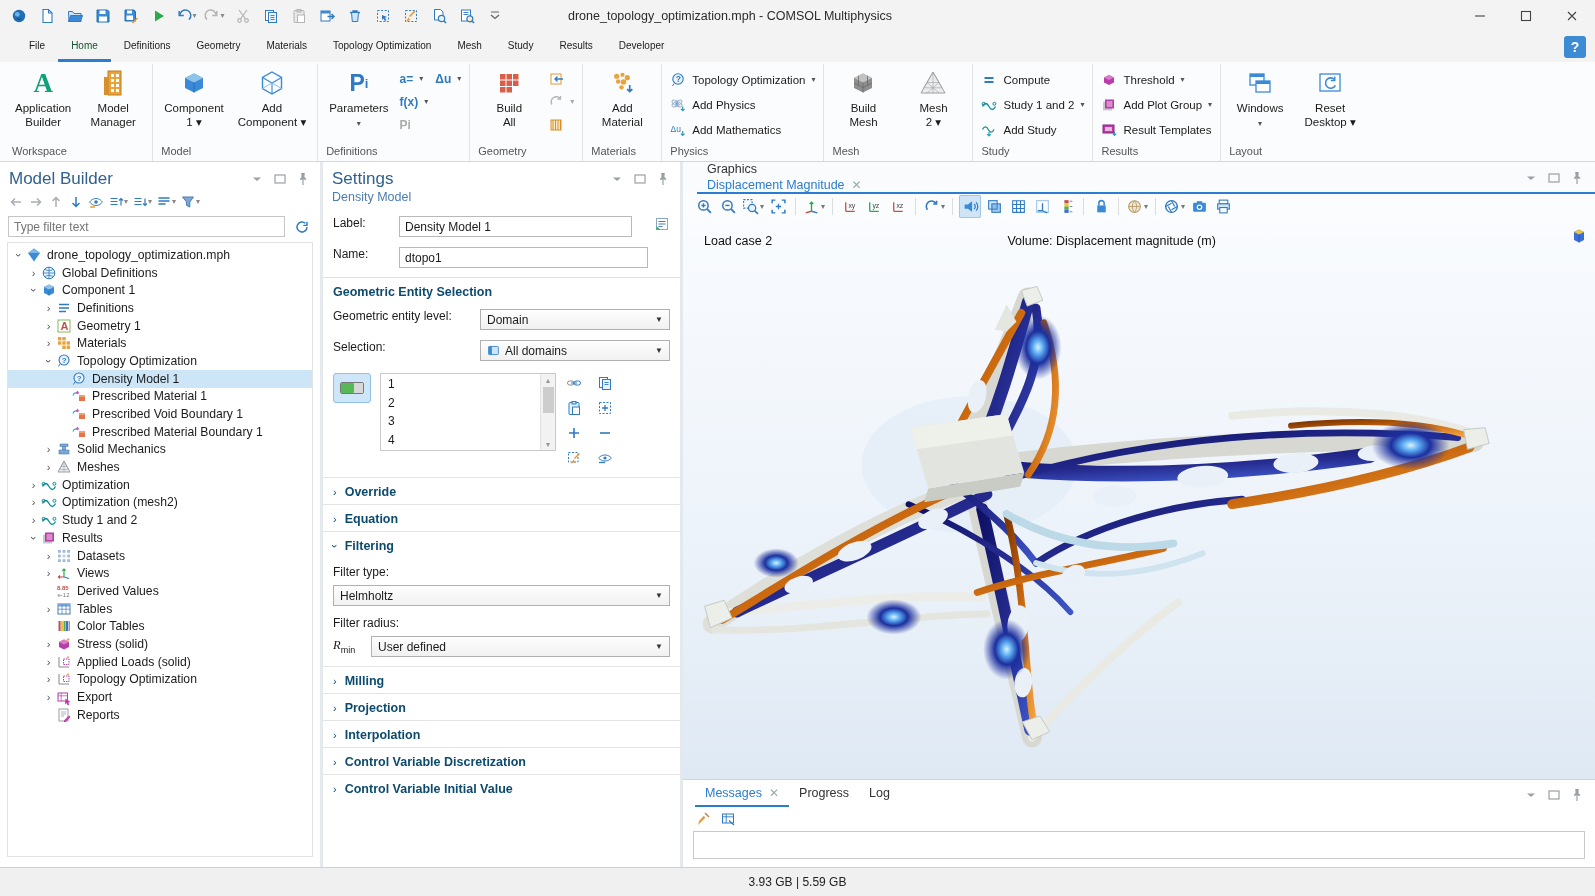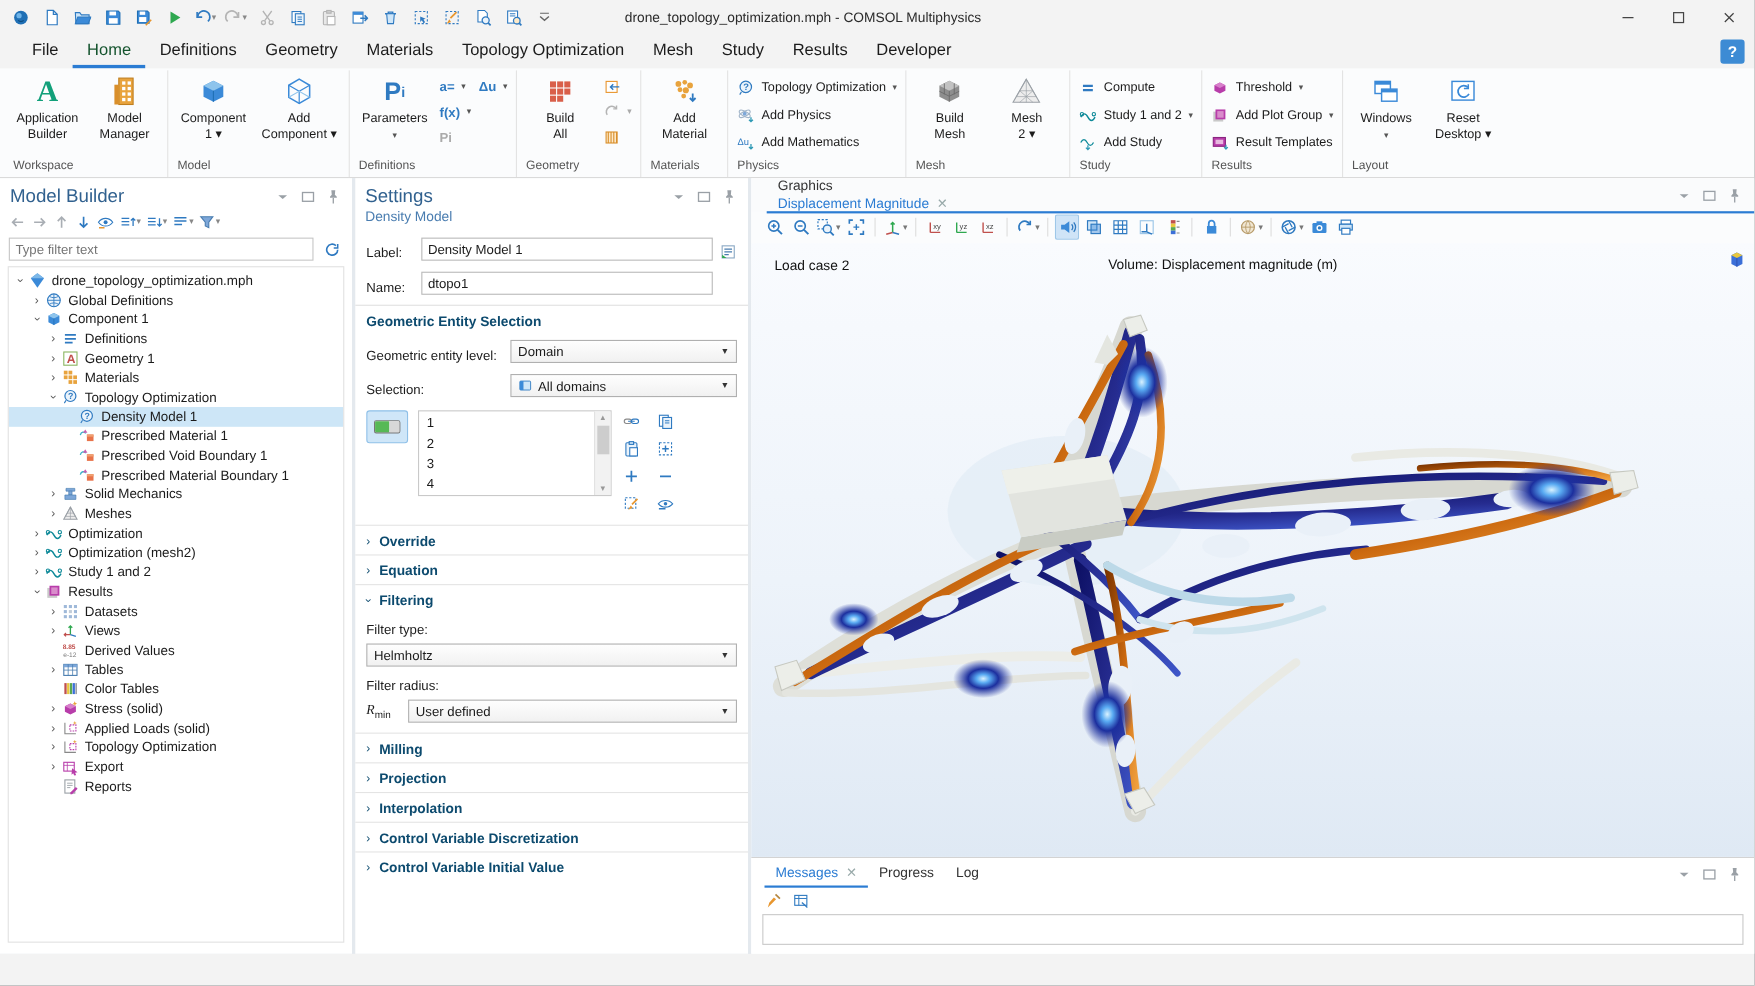--- a/index.html
+++ b/index.html
@@ -8,21 +8,21 @@
   .ic{width:16px;height:16px;display:block;}
   
   .titlebar{height:32px;display:flex;align-items:center;background:#f3f3f3;position:relative;}
   .qat{display:flex;align-items:center;gap:3px;padding-left:6px;}
   .tbtn{width:25px;height:26px;display:flex;align-items:center;justify-content:center;border-radius:3px;}
   .title{position:absolute;left:568px;top:0;height:32px;line-height:32px;font-size:12.5px;color:#2b2b2b;}
   .wincontrols{margin-left:auto;display:flex;height:32px;}
   .winbtn{width:46px;height:32px;display:flex;align-items:center;justify-content:center;}
   
   .menubar{height:30px;display:flex;align-items:stretch;padding-left:16px;background:#f3f3f3;position:relative;}
-  .mtab{padding:0 13px;display:flex;align-items:center;font-size:15px;color:#1b1b1b;border-bottom:3px solid transparent;}
+  .mtab{padding:0 13px;display:flex;align-items:center;font-size:10px;color:#1b1b1b;border-bottom:3px solid transparent;}
   .mtab.active{color:#14532d;border-bottom-color:#2b7cd3;}
   .helpbtn{position:absolute;right:9px;top:4px;width:22px;height:22px;background:#3d8bd4;color:#fff;border:none;border-radius:3px;font-size:14px;font-weight:bold;font-family:"Liberation Sans",sans-serif;}
   
   .ribbon{height:100px;background:#fbfcfd;border-bottom:1px solid #d6d6d6;display:flex;align-items:stretch;padding:2px 0 0 4px;}
   .rgroup{display:flex;flex-direction:column;padding:0 8px;border-right:1px solid #e3e3e3;}
   .rbody{flex:1;display:flex;gap:8px;align-items:flex-start;}
   .rlabel{font-size:11px;color:#555;padding:1px 0 4px;}
   .rbig{min-width:62px;display:flex;flex-direction:column;align-items:center;gap:2px;padding:3px 3px 0;border-radius:3px;}
   .rbig .bigic{height:32px;display:flex;align-items:center;justify-content:center;}
   .biglbl{font-size:11.5px;text-align:center;line-height:1.22;color:#1b1b1b;white-space:pre-line;}
@@ -48,21 +48,21 @@
   .filter{flex:1;height:21px;border:1px solid #c6c6c6;color:#9a9a9a;padding:0 5px;font-size:12px;font-family:"Liberation Sans",sans-serif;}
   .tree{flex:1;border:1px solid #e2e2e2;margin:2px 7px 10px;padding-top:3px;overflow:hidden;}
   .trow{display:flex;align-items:center;height:17.7px;font-size:12.2px;cursor:default;}
   .trow.selected{background:#cde6f7;}
   .twist{width:13px;color:#555;font-size:11px;text-align:center;flex:none;}
   .twist .rot{display:inline-block;transform:rotate(90deg);}
   .ticon{flex:none;width:16px;height:16px;margin:0 5px 0 1px;}
   .ticon svg{width:16px;height:16px;}
   .tlabel{white-space:nowrap;}
   
-  .srow{display:flex;align-items:flex-end;margin:5px 10px;gap:6px;}
+  .srow{display:flex;align-items:flex-start;margin:5px 10px;gap:22px;}
   .scap{width:44px;font-size:12px;flex:none;}
   .sinput{flex:1;height:21px;border:1px solid #b9b9b9;padding:0 5px;font-size:12px;font-family:"Liberation Sans",sans-serif;color:#1b1b1b;background:#fff;}
   .sselect{flex:1;height:21px;border:1px solid #b0b0b0;background:linear-gradient(#fefefe,#f1f1f1);display:flex;align-items:center;gap:5px;padding:0 6px;font-size:12px;}
   .sselect .dd{margin-left:auto;font-size:8px;color:#333;}
   .ssec{border-top:1px solid #e4e4e4;padding:7px 10px 5px;display:flex;gap:8px;align-items:center;color:#0c4a6e;font-weight:bold;font-size:12.5px;}
   .ssec .chev{font-size:11px;font-weight:normal;}
   .geocap{width:125px;flex:none;font-size:12px;}
   .selblock{display:flex;margin:7px 10px 10px;gap:9px;align-items:flex-start;}
   .toggle{width:38px;height:30px;border:1px solid #8fc0e8;background:#cfe6f8;border-radius:3px;display:flex;align-items:center;justify-content:center;flex:none;}
   .pill{width:24px;height:12px;border:1px solid #777;background:#fff;border-radius:2px;display:flex;}
@@ -1417,13 +1417,16 @@
                 <path d="M2.5 5.8h11M6.2 3v9" stroke="#2f7ac1" stroke-width=".9"></path>
                 <path d="M9 9.5l5 4.5" stroke="#2f7ac1" stroke-width="1.2"></path>
               </svg>
             </span>
           </div>
         <div class="mbox"></div>
       </div>
     </div>
   </div>
 
+  <div class="statusbar">
+    <span>3.93 GB | 5.59 GB</span>
+  </div>
 </div>
 
 </body></html>

